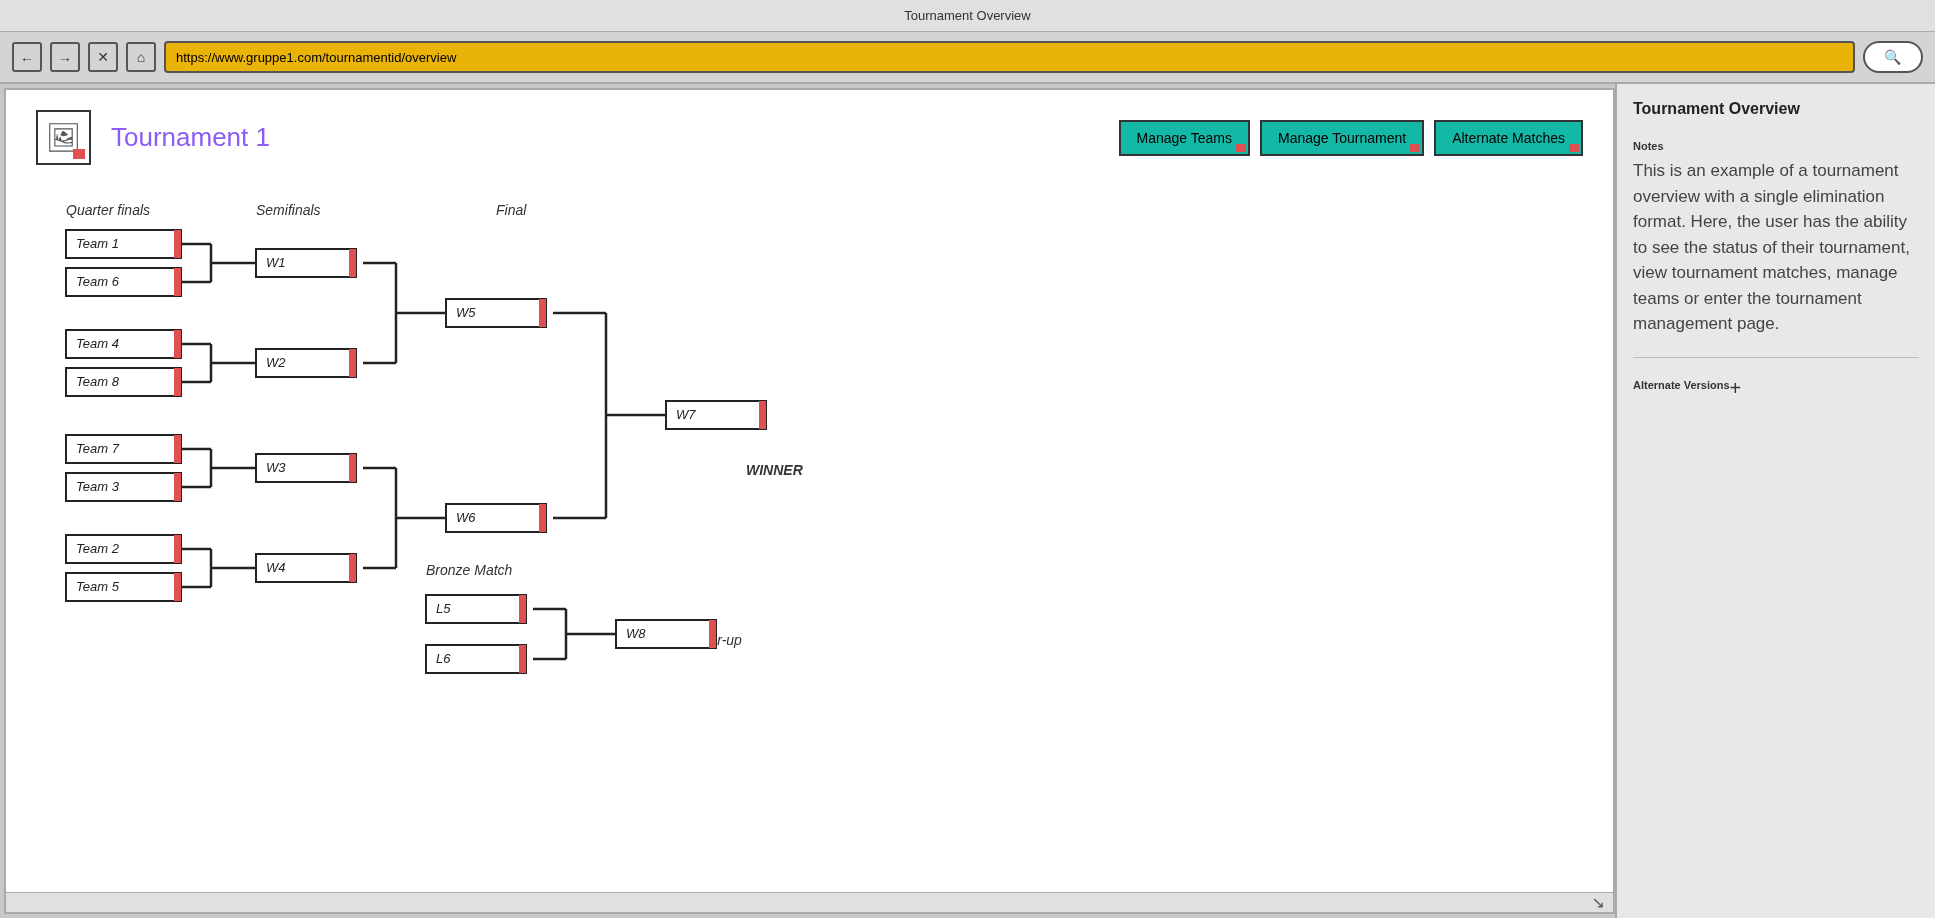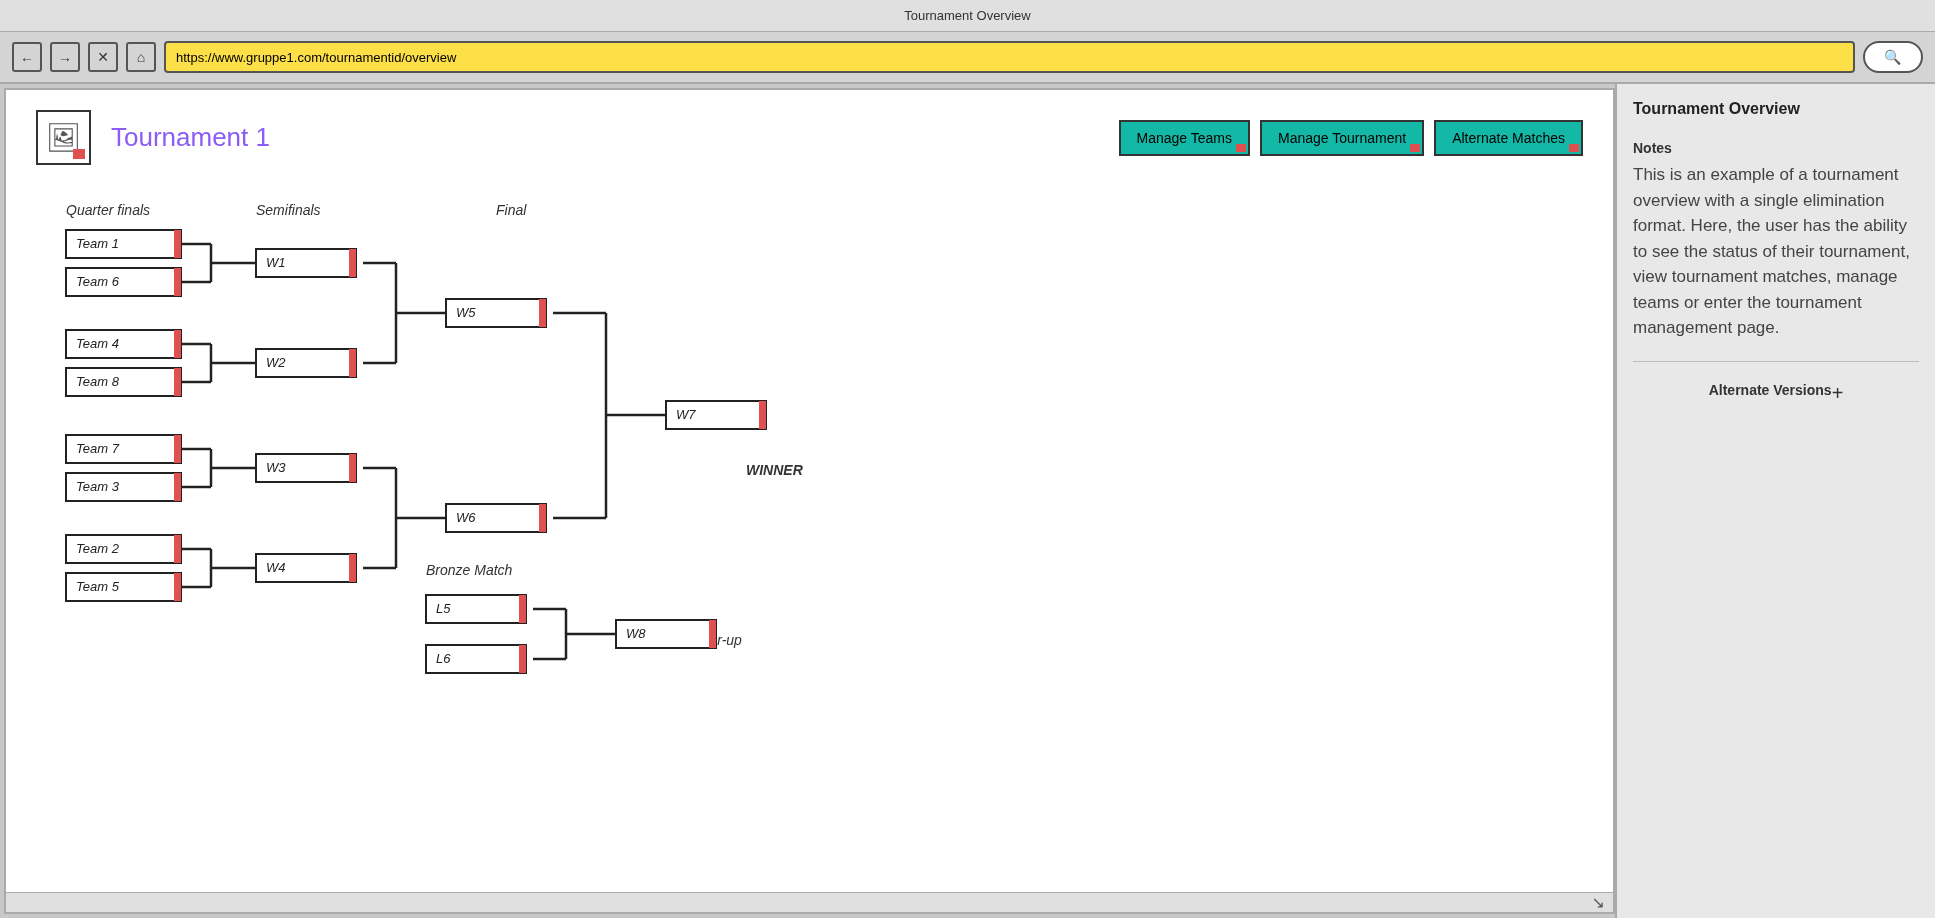--- a/index.html
+++ b/index.html
@@ -38,21 +38,21 @@
       font-size: 14px;
       color: #333;
     }
     .url-bar {
       flex: 1;
       height: 32px;
       border: 2px solid #555;
       border-radius: 4px;
       padding: 0 10px;
       font-size: 13px;
-      background: #fde047;
+      background: #eab308;
     }
     .search-btn {
       width: 60px; height: 32px;
       border: 2px solid #555;
       border-radius: 16px;
       background: white;
       display: flex; align-items: center; justify-content: center;
       cursor: pointer;
       font-size: 14px;
     }
@@ -201,38 +201,38 @@
       flex-direction: column;
       gap: 12px;
     }
     .panel-title {
       font-size: 16px;
       font-weight: bold;
       color: #222;
       margin-bottom: 10px;
     }
     .panel-section-title {
-      font-size: 14px;
+      font-size: 11px;
       font-weight: bold;
       color: #333;
       margin-bottom: 6px;
     }
     .panel-text {
       font-size: 17px;
       color: #444;
       line-height: 1.5;
     }
     .divider {
       border: none;
       border-top: 1px solid #bbb;
       margin: 8px 0;
     }
     .alt-versions-header {
       display: flex;
-      justify-content: center;
+      justify-content: flex-start;
       align-items: center;
     }
     .plus-btn {
       font-size: 20px;
       color: #333;
       cursor: pointer;
       background: none;
       border: none;
       line-height: 1;
     }

